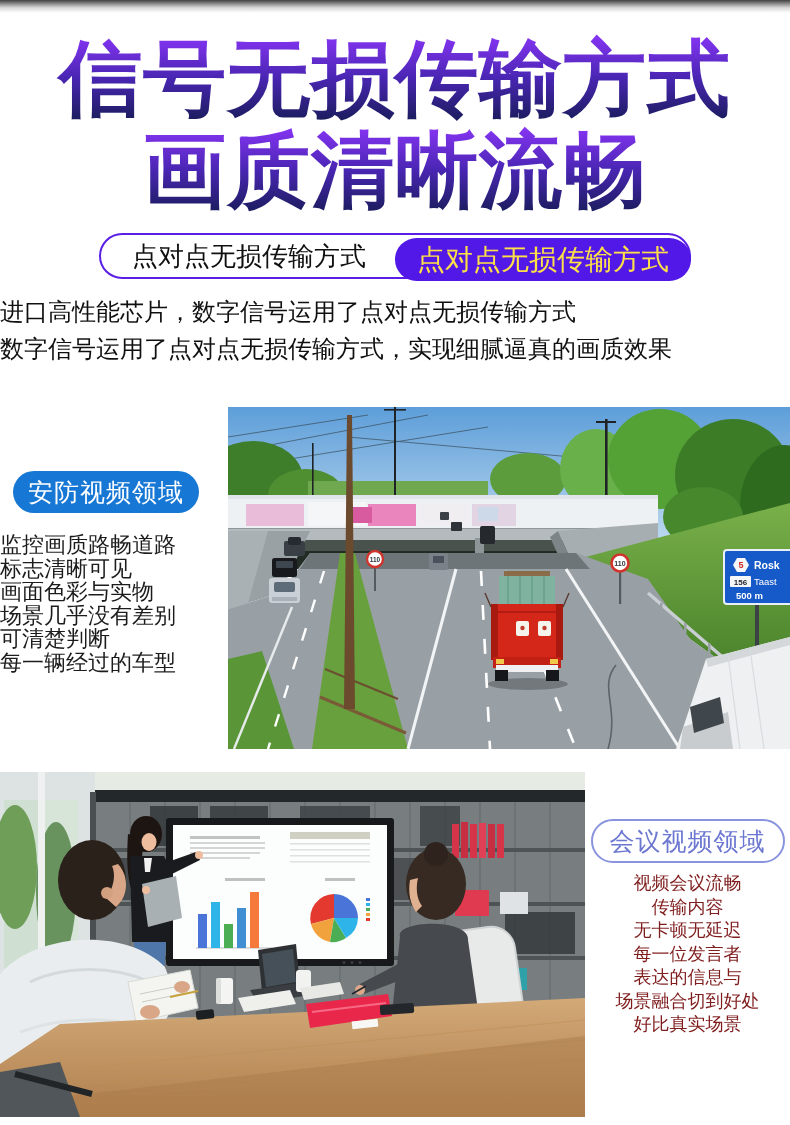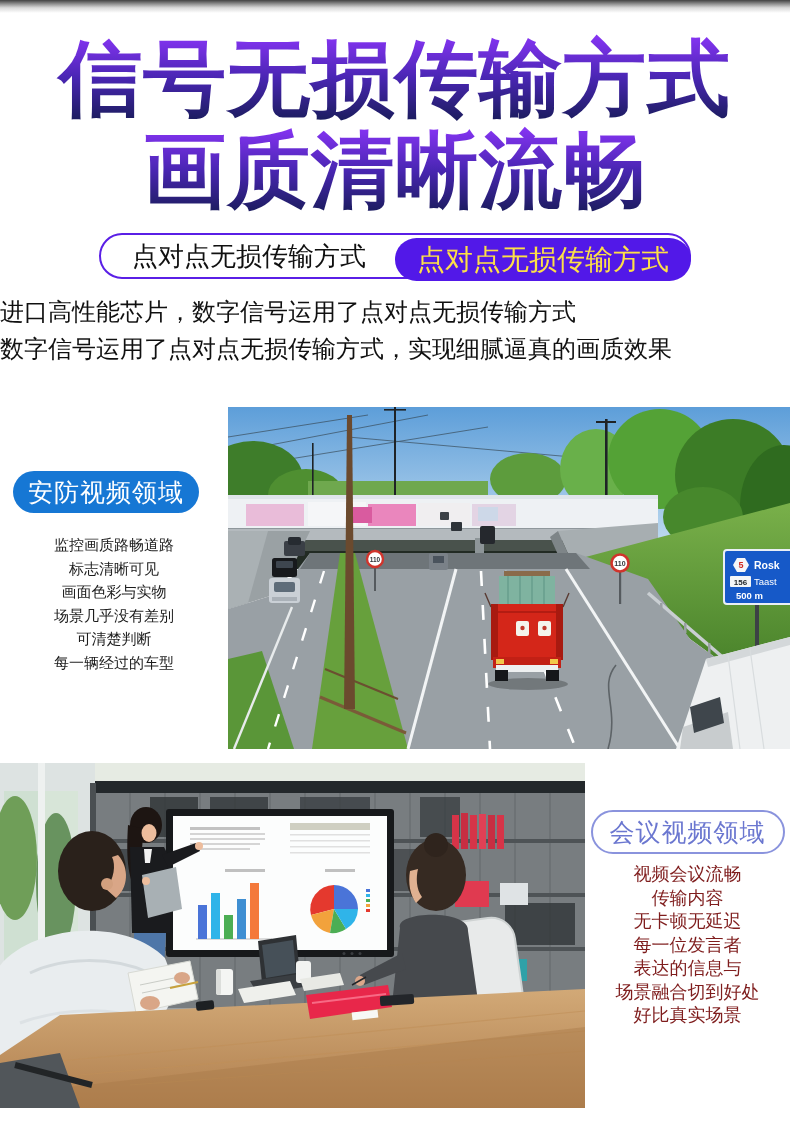--- a/index.html
+++ b/index.html
@@ -22,23 +22,23 @@
   .pill-right{position:absolute;right:0;top:7px;bottom:0;width:296px;background:#5218e8;
               border-radius:28px;display:flex;align-items:center;justify-content:center;
               color:#fde047;font-size:28px;}
   .intro{margin:12px 0 0;text-align:left;font-size:24px;line-height:37px;color:#101010;}
   .section{display:flex;}
   .section-security{margin-top:40px;}
   .sec-left{width:228px;flex:none;}
   .badge-blue{width:186px;height:42px;margin:64px 0 0 13px;background:#1677d4;border-radius:21px;
               color:#fff;font-size:25px;display:flex;align-items:center;justify-content:center;
               letter-spacing:1px;box-sizing:border-box;}
-  .sec-lines{margin-top:20px;text-align:center;font-size:15px;line-height:23.5px;color:#1c1c1c;}
+  .sec-lines{margin-top:20px;text-align:left;font-size:22px;line-height:23.5px;color:#1c1c1c;}
   .photo-highway{width:562px;height:342px;display:block;flex:none;}
-  .section-meeting{margin-top:14px;}
+  .section-meeting{margin-top:23px;}
   .photo-meeting{width:585px;height:345px;display:block;flex:none;}
   .meet-right{flex:1;}
   .badge-outline{width:194px;height:44px;margin:47px auto 0;border:2px solid #8a93dd;border-radius:23px;
                  color:#6b77d0;font-size:25px;display:flex;align-items:center;justify-content:center;
                  background:#fff;box-sizing:border-box;letter-spacing:1px;}
   .meet-lines{margin-top:9px;text-align:center;font-size:18px;line-height:23.5px;color:#7f1d1d;}
 </style>
 </head>
 <body>
 

